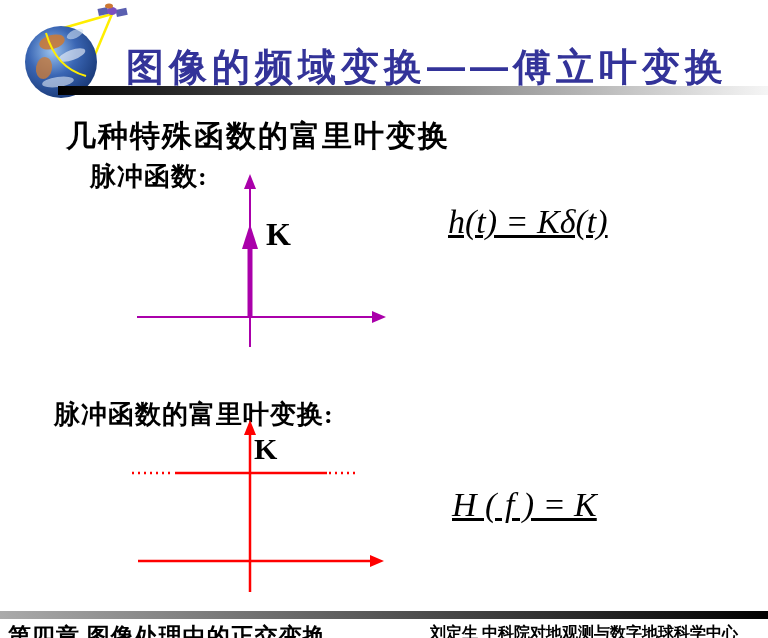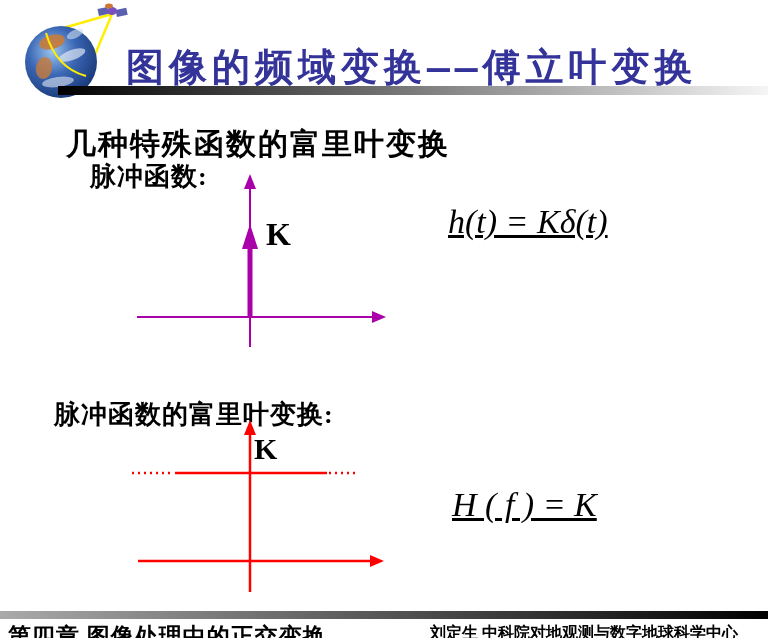--- a/index.html
+++ b/index.html
@@ -9,36 +9,36 @@
     background:#ffffff;
     overflow:hidden;
     font-family:"Liberation Serif", serif;
   }
   .abs{position:absolute;}
 
   
   .logo-svg{left:0;top:0;}
   .page-title{
     left:126px;top:42px;
-    font-family:Liberation Mono, monospace;
+    font-family:Liberation Sans, sans-serif;
     font-size:38px;font-weight:bold;
     letter-spacing:5px;
     color:#333399;
     white-space:nowrap;
   }
   .title-rule{
     left:58px;top:86px;width:710px;height:9px;
     background:linear-gradient(to right,#000000,#f5f5f5);
   }
 
   
   .heading{
     left:66px;top:116px;
     font-size:30px;font-weight:bold;color:#000;
-    letter-spacing:2px;white-space:nowrap;margin-top:8px;
+    letter-spacing:2px;white-space:nowrap;
   }
   .sec-label{
     font-size:26px;font-weight:bold;color:#000;
     letter-spacing:1px;white-space:nowrap;
   }
   .label-impulse{left:66px;top:159px;margin-left:24px;}
   .label-transform{left:54px;top:369px;margin-top:28px;}
 
   .k-label{
     font-weight:bold;color:#000;

